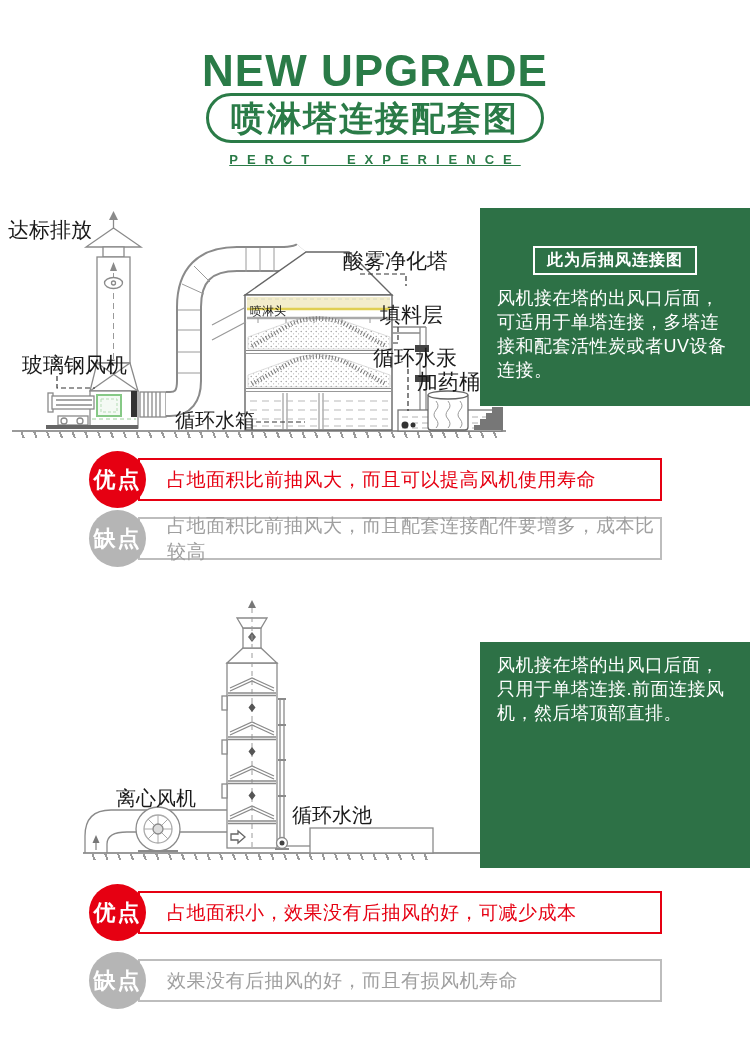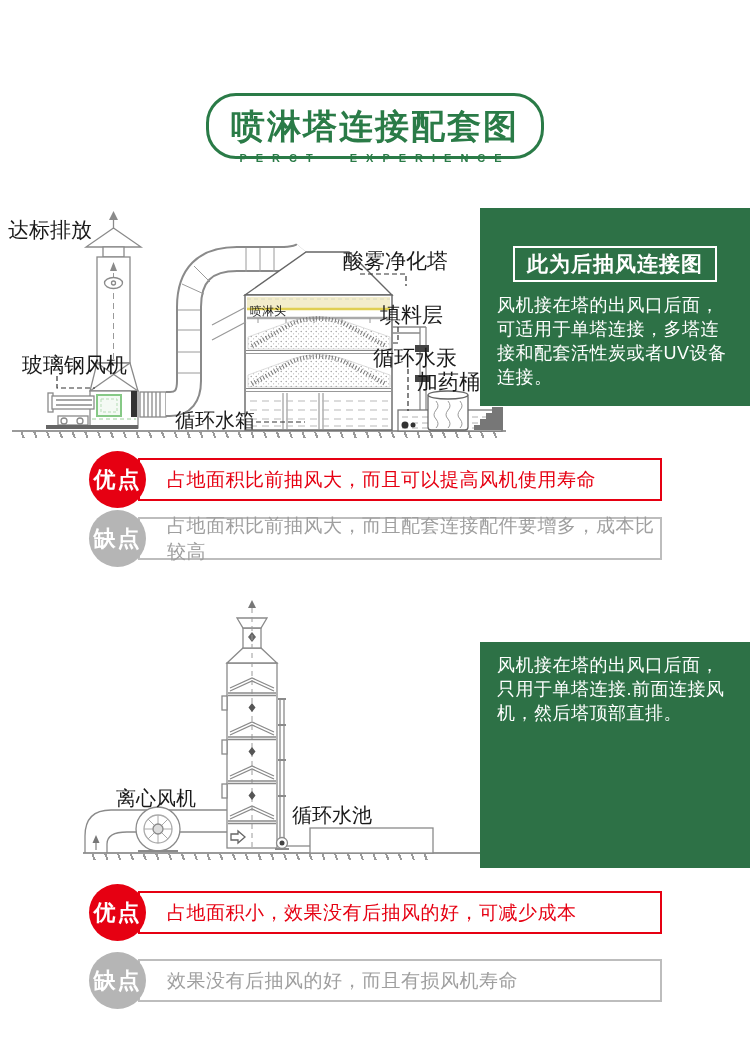--- a/index.html
+++ b/index.html
@@ -12,31 +12,31 @@
   }
   html,body{margin:0;padding:0;background:#fff;}
   body{font-family:"Liberation Sans","DejaVu Sans",sans-serif;}
   .page{position:relative;width:750px;height:1061px;background:#fff;overflow:hidden;margin:0 auto;}
   .abs{position:absolute;}
 
   
   .hdr-title{top:46px;left:0;width:100%;text-align:center;font-size:44px;font-weight:bold;
     letter-spacing:1px;color:var(--green);}
   .hdr-pill{top:93px;left:50%;transform:translateX(-50%);border:3px solid var(--green);
-    border-radius:30px;padding:10px 22px;font-size:34px;line-height:40px;font-weight:bold;
+    border-radius:30px;padding:2px 22px;font-size:34px;line-height:40px;font-weight:bold;
     color:var(--green);letter-spacing:2px;white-space:nowrap;}
-  .hdr-tag{top:152px;left:0;width:100%;text-align:center;font-size:11px;font-weight:bold;
-    color:var(--green);letter-spacing:9px;word-spacing:16px;}
+  .hdr-tag{top:152px;left:0;width:100%;text-align:center;font-size:13px;font-weight:bold;
+    color:var(--green);letter-spacing:9px;word-spacing:16px;text-decoration:underline;}
 
   
   .panel{left:480px;width:270px;background:var(--panel-green);color:#fff;}
   #panel1{top:208px;height:198px;}
   #panel2{top:642px;height:226px;}
   .ptitle{display:block;margin:38px auto 0;width:max-content;max-width:238px;border:2px solid #fff;
-    padding:2px 12px;font-size:21px;font-weight:bold;letter-spacing:1px;}
+    padding:2px 12px;font-size:16px;font-weight:bold;letter-spacing:1px;}
   .pbody{margin:11px 15px 0 17px;font-size:18px;line-height:24px;letter-spacing:.5px;}
 
   
   .row{left:89px;width:573px;height:57px;}
   #row1a{top:451px;} #row1b{top:510px;} #row2a{top:884px;} #row2b{top:952px;}
   .badge{position:absolute;left:0;top:0;width:57px;height:57px;border-radius:50%;color:#fff;
     font-size:22px;font-weight:bold;display:flex;align-items:center;justify-content:center;
     letter-spacing:2px;z-index:2;}
   .rbox{position:absolute;left:49px;right:0;top:7px;bottom:7px;border:2px solid;background:#fff;
     display:flex;align-items:center;padding-left:27px;font-size:19px;letter-spacing:.5px;}
@@ -50,20 +50,21 @@
   #hatch1{left:12px;top:432px;width:490px;}
   #hatch2{left:83px;top:854px;width:352px;}
 
   svg text{font-family:"Liberation Sans","DejaVu Sans",sans-serif;fill:var(--ink);}
 </style>
 </head>
 <body>
 
 <div class="page">
 
+  <div class="abs hdr-title">NEW UPGRADE</div>
   <div class="abs hdr-pill">喷淋塔连接配套图</div>
   <div class="abs hdr-tag">PERCT EXPERIENCE</div>
 
   <svg class="abs" style="left:0;top:195px" width="510" height="250" viewBox="0 0 510 250">
     <defs>
       <pattern id="dots" width="5" height="5" patternUnits="userSpaceOnUse">
         <circle cx="1.2" cy="1.5" r="0.7" fill="#9a9a9a"></circle>
         <circle cx="3.6" cy="3.8" r="0.6" fill="#b3b3b3"></circle>
       </pattern>
     </defs>

